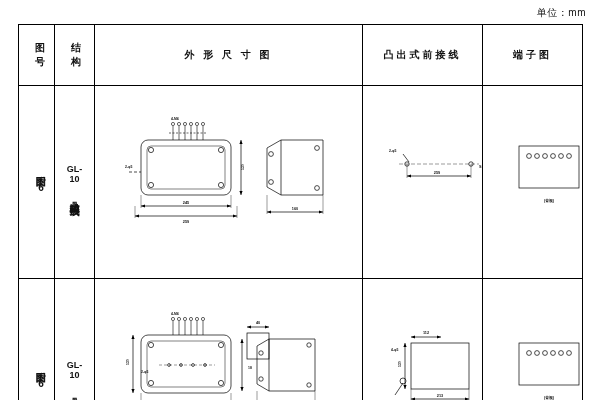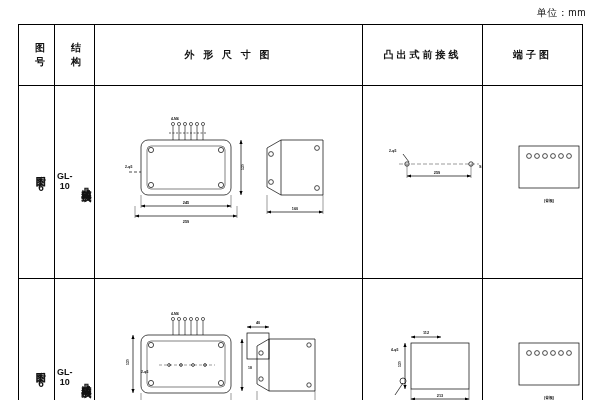--- a/index.html
+++ b/index.html
@@ -24,21 +24,21 @@
   .col-b{width:40px;}
   .col-c{width:268px;}
   .col-d{width:120px;}
   .col-e{width:100px;}
   .vtext{
     writing-mode:vertical-rl;text-orientation:upright;
     line-height:1.15;font-size:10px;letter-spacing:1px;
     display:inline-block;
   }
   .struct{
-    display:flex;flex-direction:row;align-items:center;justify-content:center;
+    display:flex;flex-direction:column;align-items:center;justify-content:center;
     height:100%;gap:8px;font-size:9px;line-height:1.1;
   }
   .struct .model{font-size:9px;letter-spacing:0;}
   .cell-draw{position:relative;height:100%;}
   svg{display:block;}
   .tiny{font-size:3.4px;}
   .tiny2{font-size:3.8px;}
 </style>
 </head>
 <body>

